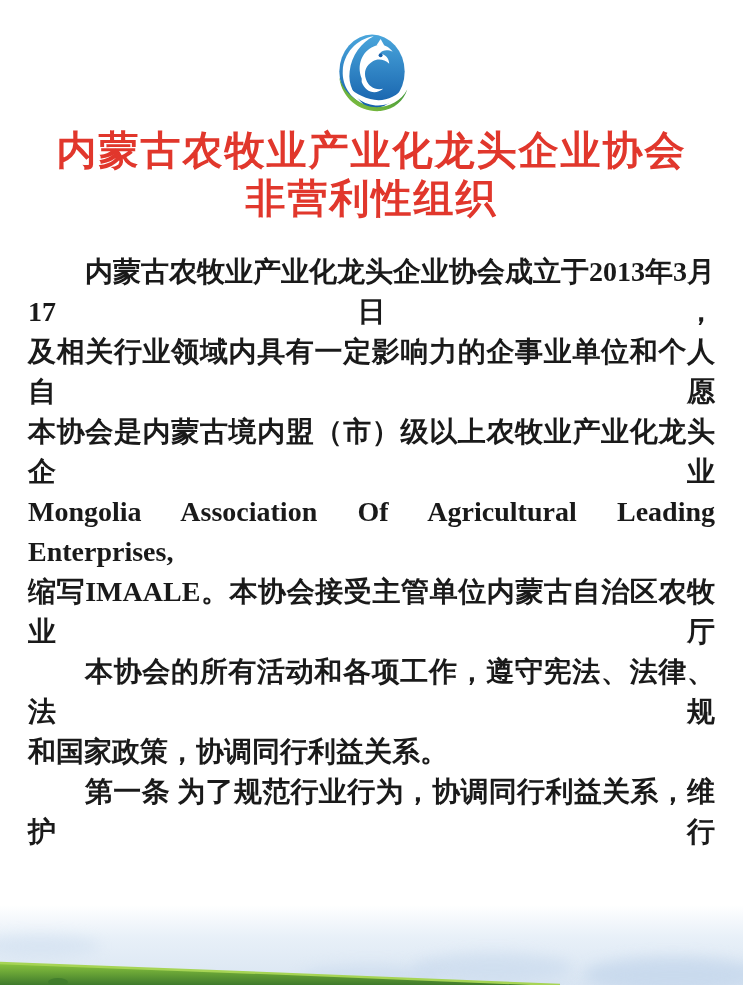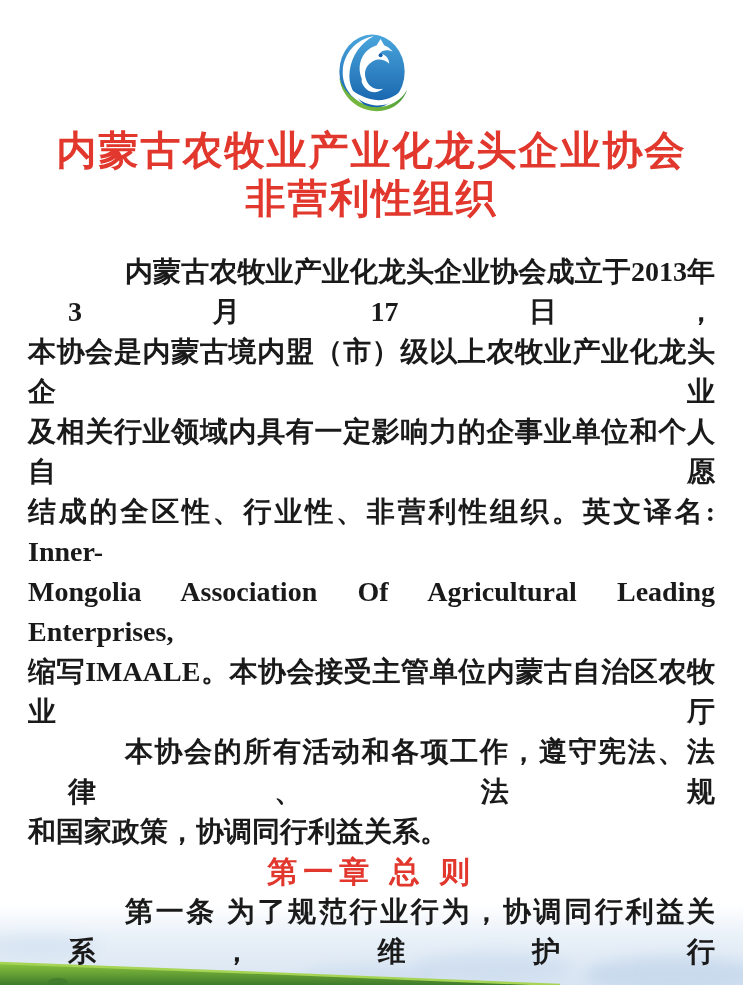--- a/index.html
+++ b/index.html
@@ -26,21 +26,21 @@
   .body-text{
     position:absolute;top:252px;left:28px;right:28px;z-index:2;
     color:#1a1a1a;
   }
   .line{
     font-size:28px;font-weight:700;line-height:40px;
     text-align:justify;text-align-last:left;
     white-space:nowrap;overflow:visible;
   }
   .line.fill{white-space:normal;text-align-last:justify;}
-  .line.indent{text-indent:57px;margin-left:40px;}
+  .line.indent{text-indent:57px;}
   .line.heading{
     color:var(--title-red,#e1372c);
     font-family:"Liberation Sans","DejaVu Sans",sans-serif;
     font-weight:900;font-size:30px;letter-spacing:6px;
     text-align:center;text-align-last:center;white-space:normal;
   }
   
   .scene{
     position:absolute;left:0;right:0;bottom:0;height:80px;z-index:1;
     background:linear-gradient(to bottom,
@@ -86,28 +86,26 @@
     </svg>
   </div>
 
   <h1 class="title">
     <span class="title-line">内蒙古农牧业产业化龙头企业协会</span>
     <span class="title-line">非营利性组织</span>
   </h1>
 
   <div class="body-text" id="body-lines" style="color: rgb(26, 26, 26);">
       <div class="line indent fill">内蒙古农牧业产业化龙头企业协会成立于2013年3月17日，</div>
+      <div class="line fill">及相关行业领域内具有一定影响力的企事业单位和个人自愿</div>
       <div class="line fill">本协会是内蒙古境内盟（市）级以上农牧业产业化龙头企业</div>
-      <div class="line fill">及相关行业领域内具有一定影响力的企事业单位和个人自愿</div>
-      <div class="line fill">结成的全区性、行业性、非营利性组织。英文译名: Inner-</div>
       <div class="line fill">Mongolia Association Of Agricultural Leading Enterprises,</div>
       <div class="line fill">缩写IMAALE。本协会接受主管单位内蒙古自治区农牧业厅</div>
       <div class="line indent fill">本协会的所有活动和各项工作，遵守宪法、法律、法规</div>
       <div class="line">和国家政策，协调同行利益关系。</div>
-      <div class="line heading">第一章 总 则</div>
       <div class="line indent fill">第一条 为了规范行业行为，协调同行利益关系，维护行</div>
     </div>
 
   <div class="scene">
     <div class="cloud c1"></div>
     <div class="cloud c2"></div>
     <div class="cloud c3"></div>
     <div class="cloud c4"></div>
     <svg class="hill" viewBox="0 0 743 32" preserveAspectRatio="none">
       <defs>

